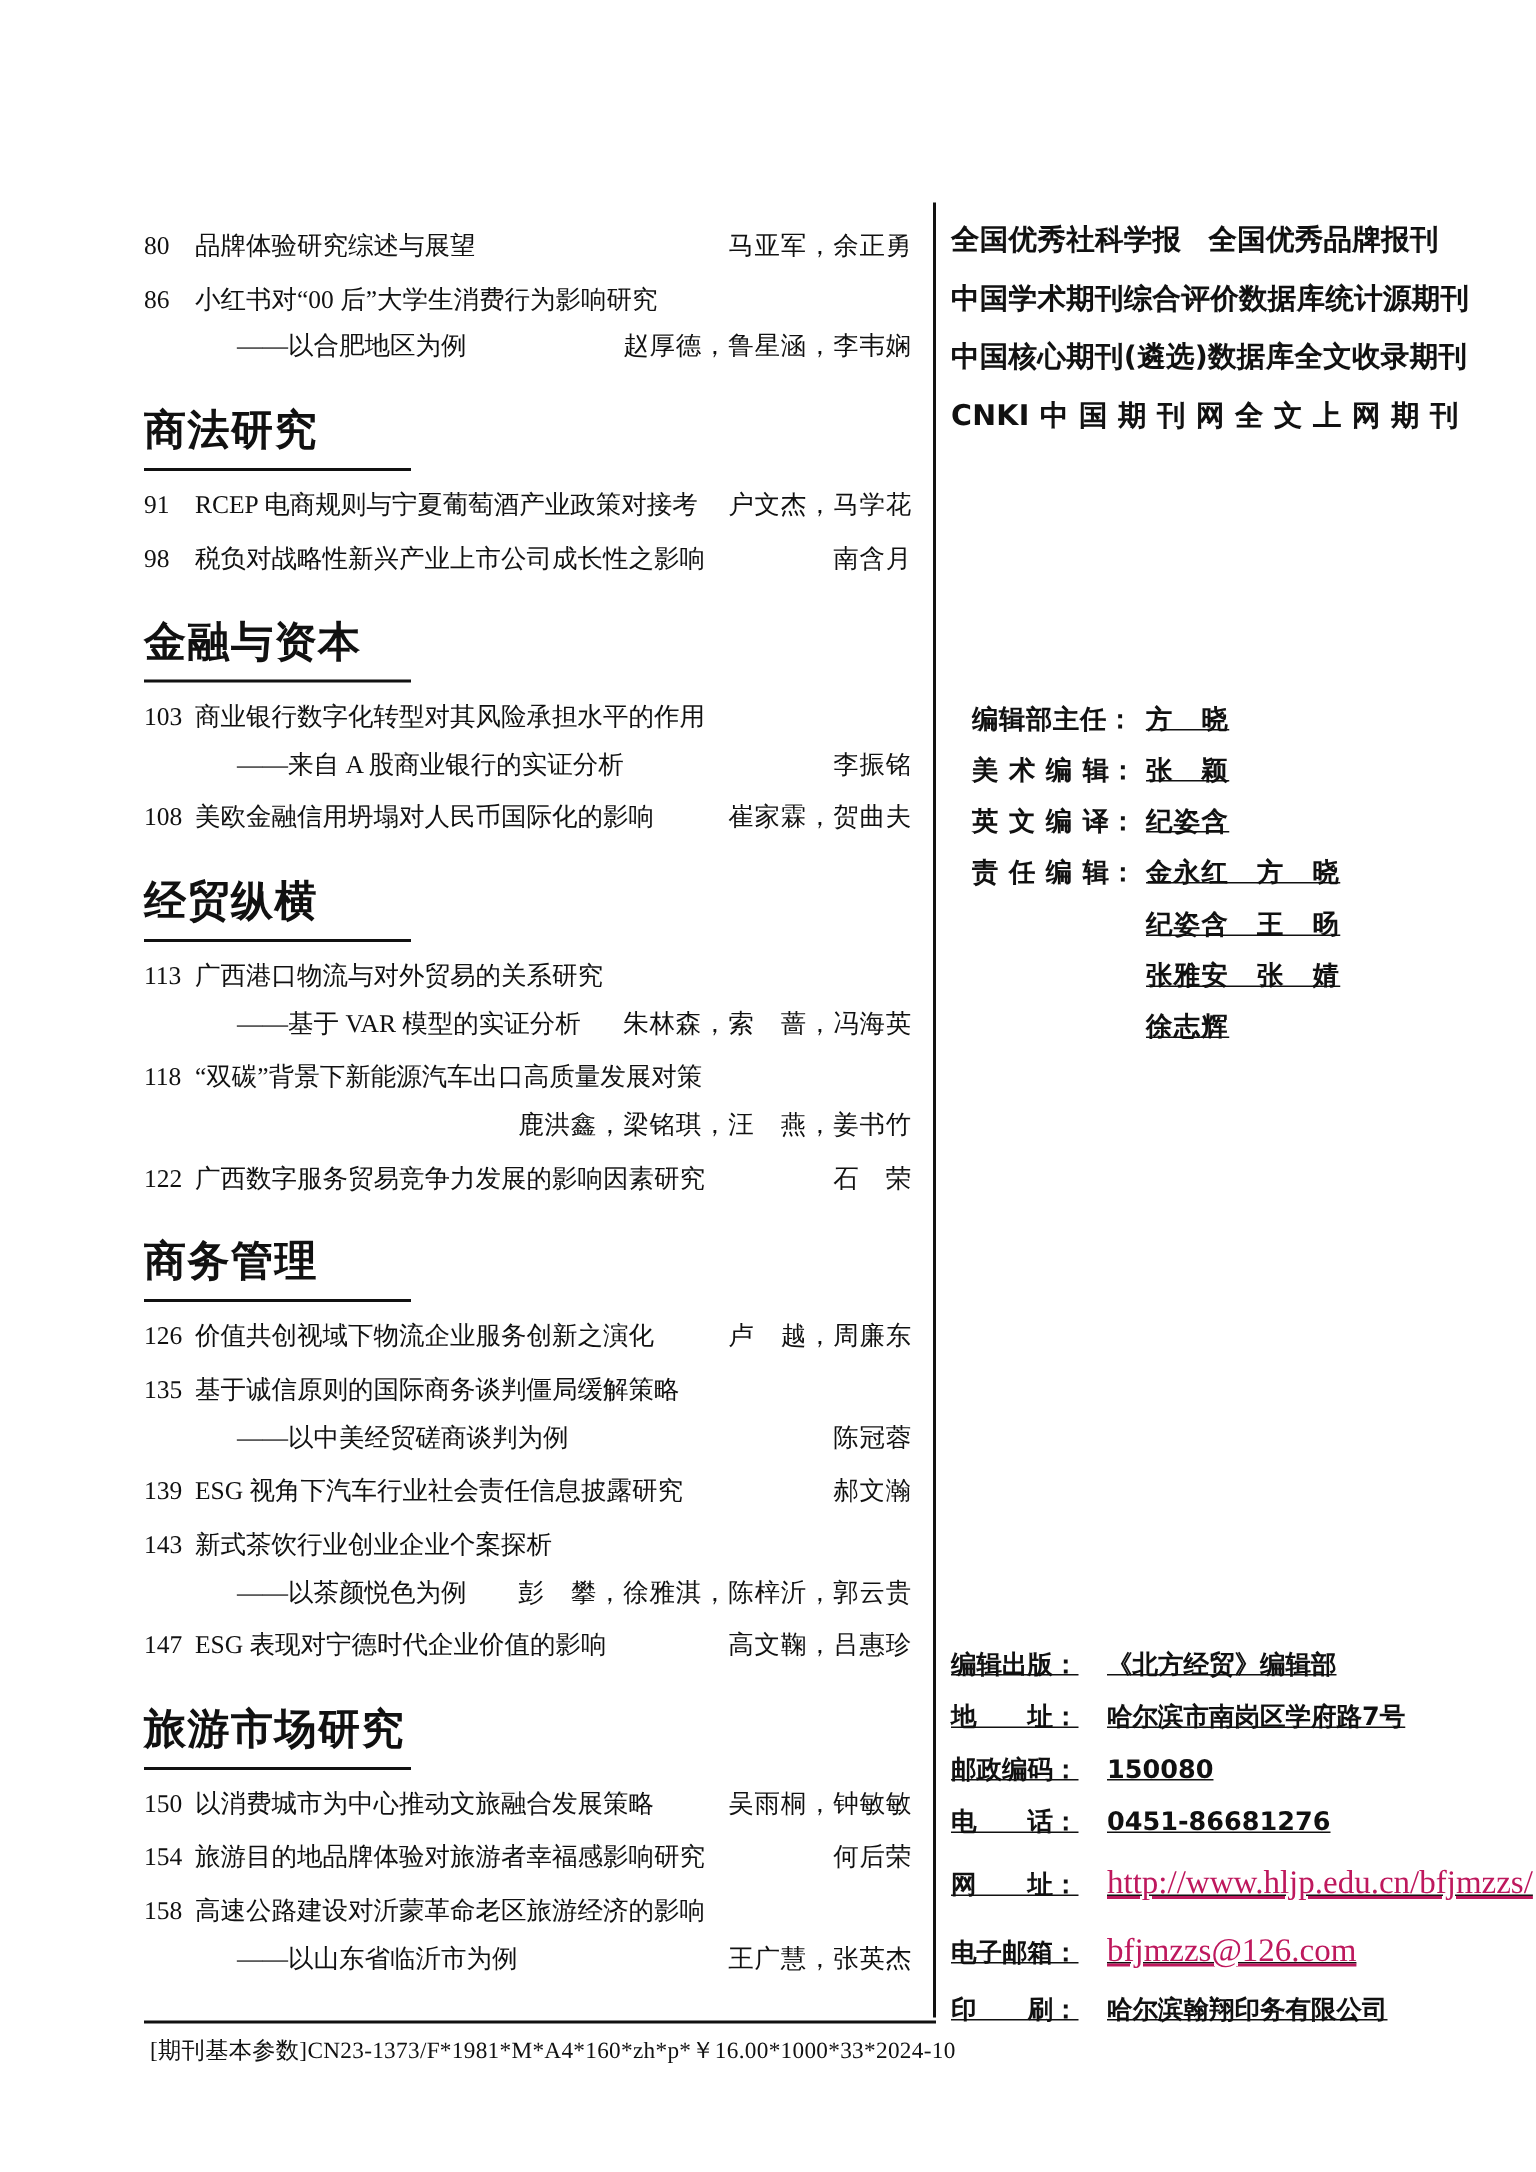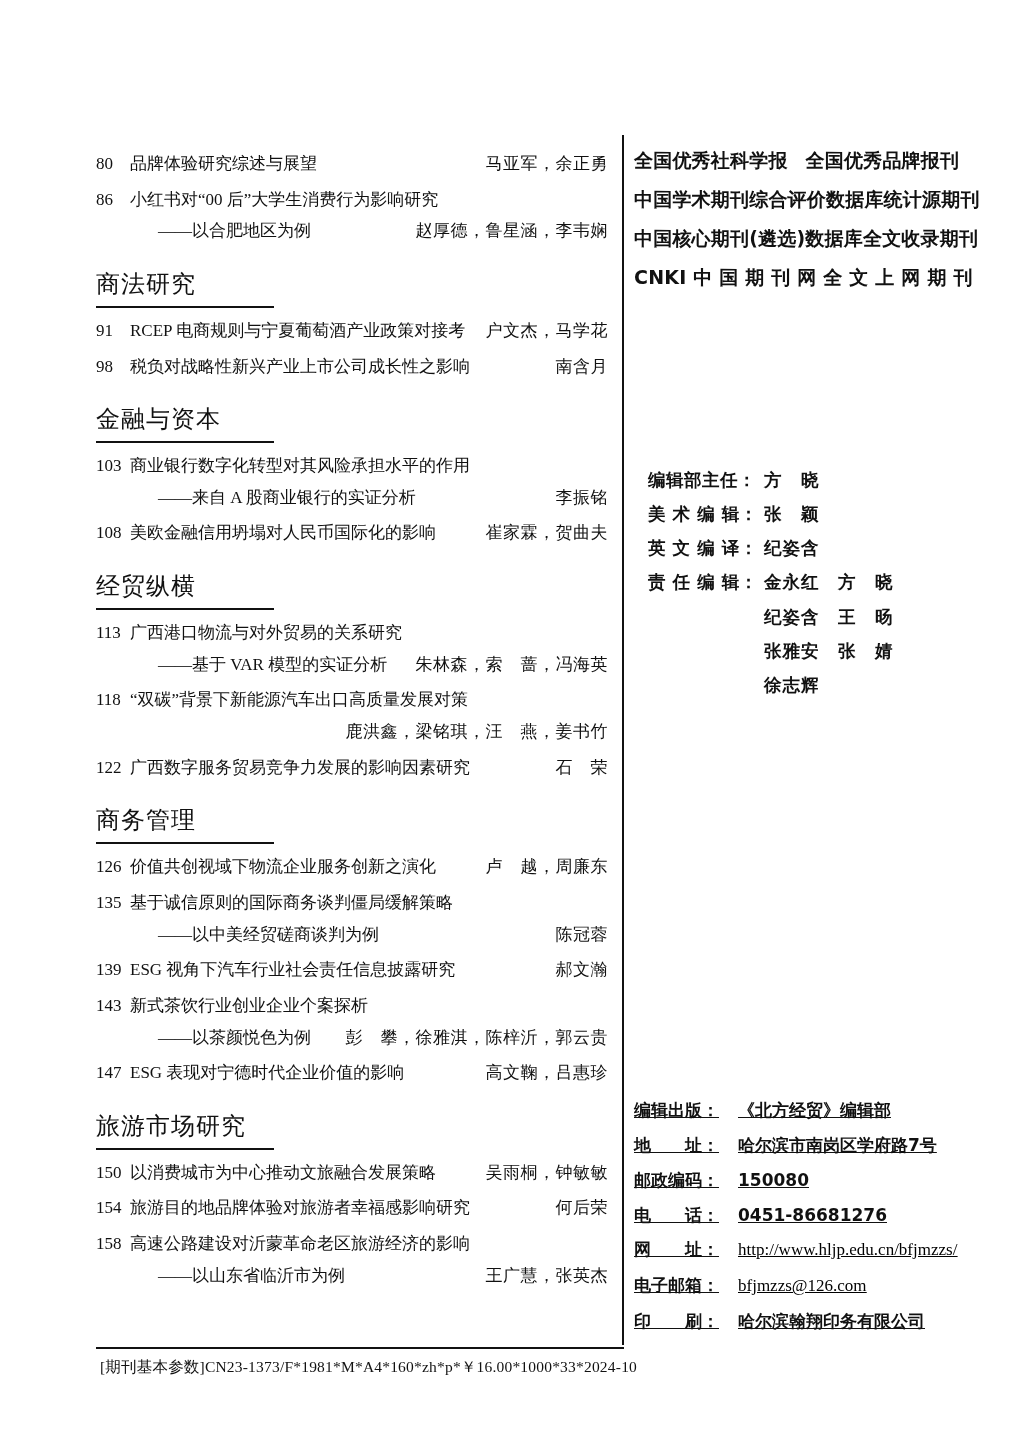--- a/index.html
+++ b/index.html
@@ -31,22 +31,22 @@
   .divider-vert {
     position: absolute;
     left: 622px;
     top: 120px;
     width: 2px;
     height: 1210px;
     background: #111;
   }
   .sec-head {
     font-family: "DejaVu Sans", "Liberation Sans", sans-serif;
-    font-weight: normal;
-    font-size: 24px;
+    font-weight: bold;
+    font-size: 28px;
     letter-spacing: 1px;
     margin: 24px 0 4px 0;
     position: relative;
     display: block;
   }
   .sec-head .rule {
     display: block;
     width: 178px;
     height: 2px;
     background: #111;
@@ -111,43 +111,43 @@
     left: 634px;
     top: 448px;
     width: 340px;
     font-family: "DejaVu Sans", "Liberation Sans", sans-serif;
     font-weight: bold;
     font-size: 17.5px;
     line-height: 1.95;
   }
   .staff .row { display: flex; }
   .staff .lbl { width: 116px; flex: 0 0 116px; letter-spacing: 0.5px; margin-left: 14px;}
-  .staff .val { flex: 1 1 auto; letter-spacing: 1px;}
+  .staff .val { flex: 1 1 auto; letter-spacing: 1px; text-decoration: underline;}
   .staff .cont .lbl { visibility: hidden; }
   .imprint {
     position: absolute;
     left: 634px;
     top: 1078px;
     width: 340px;
     font-family: "DejaVu Sans", "Liberation Sans", sans-serif;
     font-weight: bold;
     font-size: 17px;
     line-height: 2.05;
     text-decoration: underline;
   }
   .imprint .row { display: flex; align-items: baseline; }
   .imprint .lbl { width: 104px; flex: 0 0 104px; letter-spacing: 4px; }
   .imprint .lbl.tight { letter-spacing: 0px; }
   .imprint .val { flex: 1 1 auto; font-weight: bold; }
   .imprint .val a, .imprint .val .link {
     text-decoration: underline;
-    color: #000000;
+    color: #be185d;
     font-family: "Liberation Serif", serif;
     font-weight: normal;
-    font-size: 17px;
+    font-size: 22px;
   }
   
   .foot-rule {
     position: absolute;
     left: 96px;
     top: 1332px;
     width: 528px;
     height: 2px;
     background: #111;
   }

